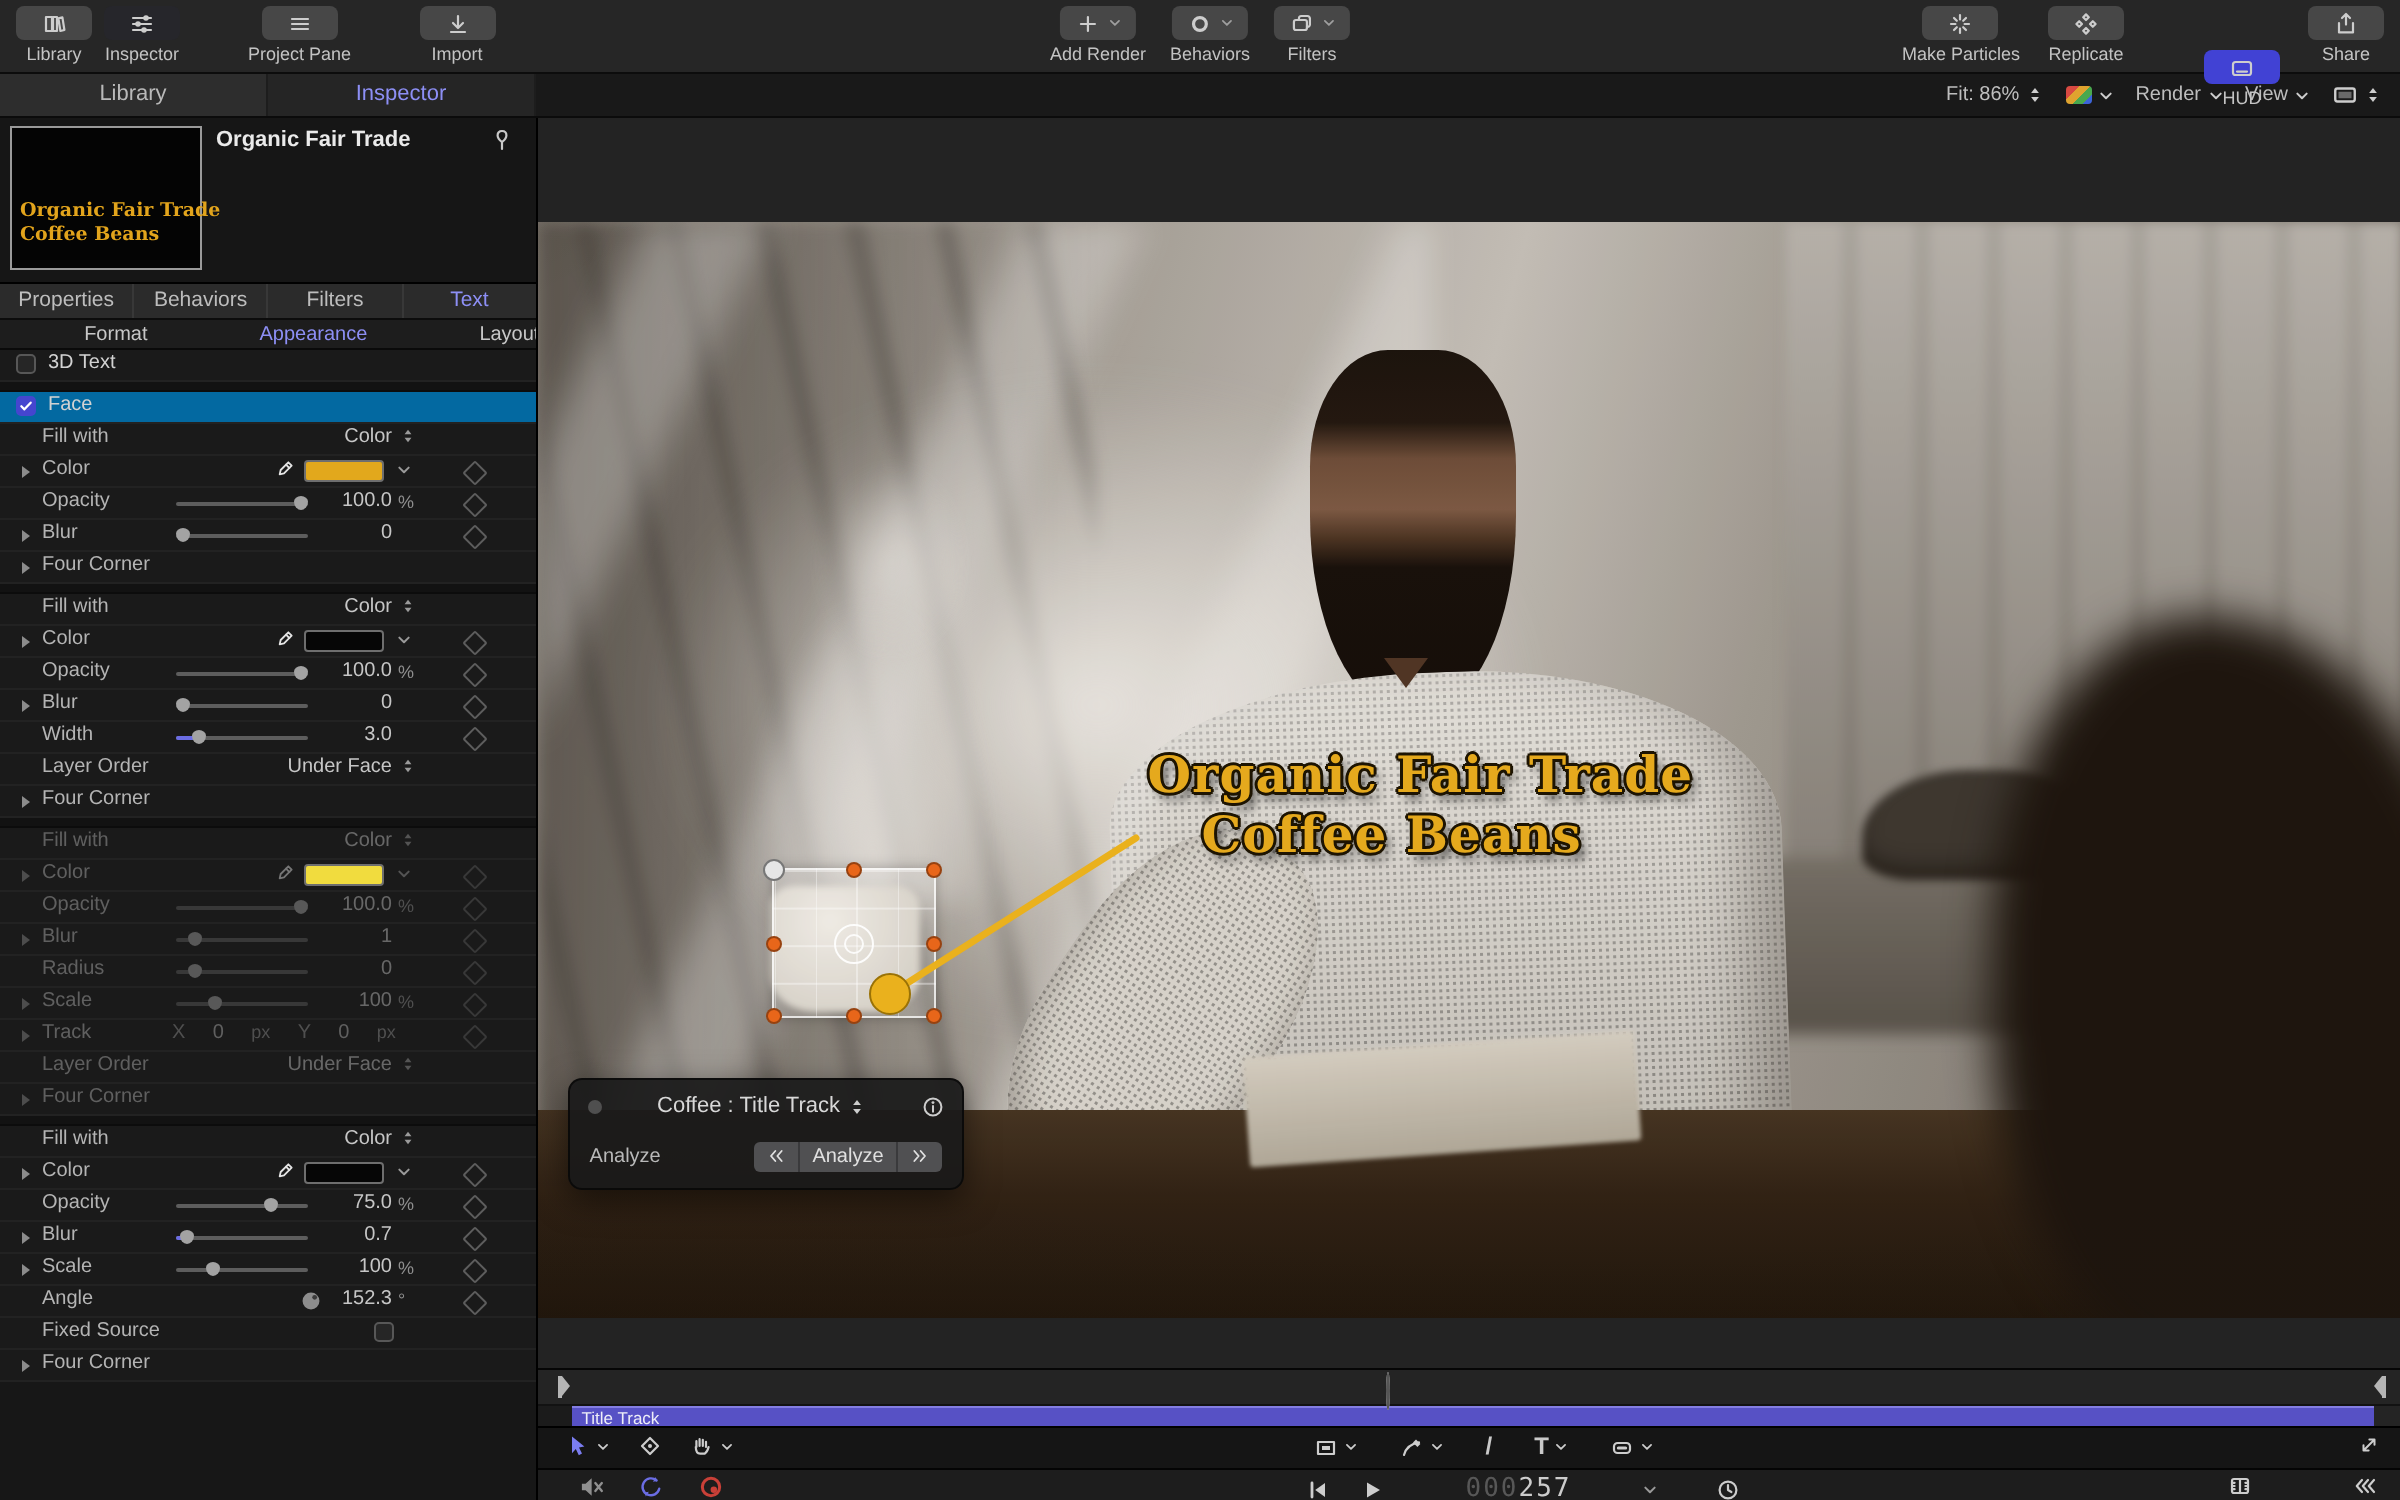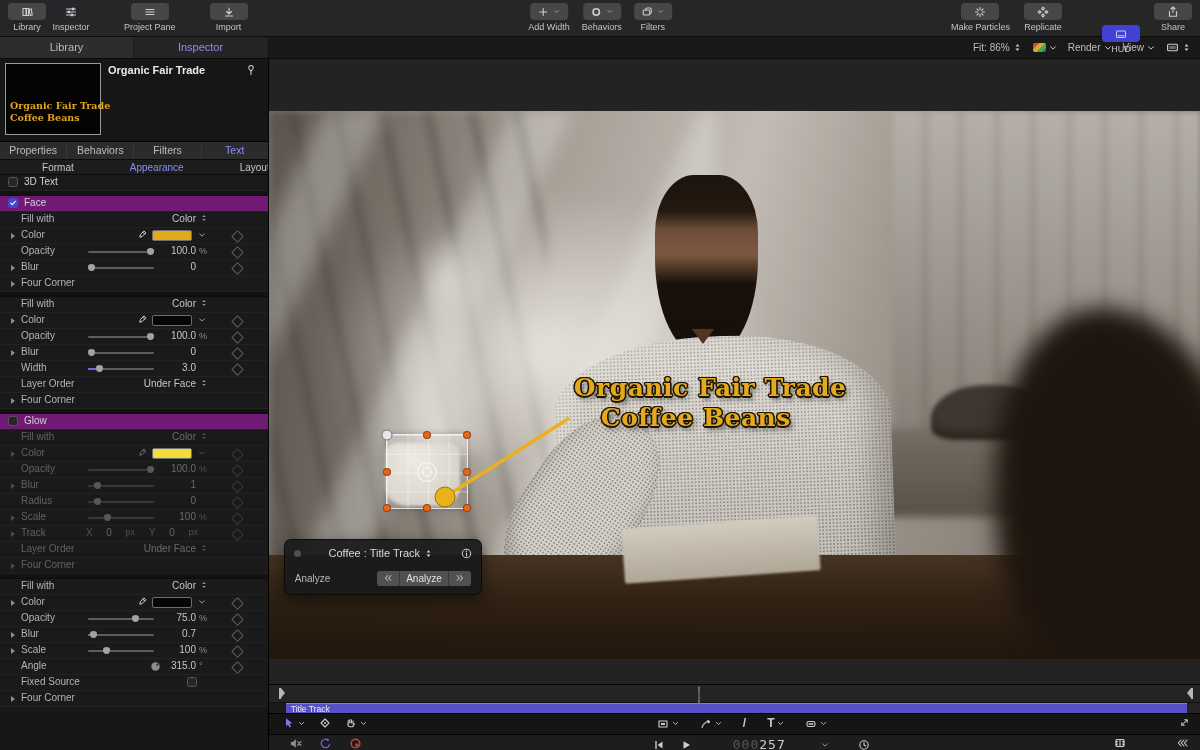--- a/index.html
+++ b/index.html
@@ -49,21 +49,21 @@
   .itab{flex:1;font-size:10.5px;line-height:17px;text-align:center;color:#bdbdbd;border-right:1px solid #383838;}
   .itab:last-child{border-right:none;}
   .itab.active{color:#8d8ff5;}
   .isubtabs{height:14px;display:flex;justify-content:center;align-items:center;gap:12px;background:#1d1d1d;border-bottom:1px solid #0a0a0a;font-size:10px;flex:none;}
   .isub{color:#c7c7c7;padding-left:44px;}
   .isub.active{color:#8d8ff5;}
 
   
   #insp-rows{flex:1;overflow:hidden;background:#171717;}
   .row{height:15px;border-bottom:1px solid #222;background:#1a1a1a;position:relative;font-size:10px;color:#b4b4b4;}
-  .row.section{background:#701a75;}
+  .row.section{background:#0369a1;}
   .row.dim > *{opacity:.45;}
   .row.dim > .keep{opacity:1;}
   .rgap{height:4px;background:#121212;border-bottom:1px solid #0c0c0c;}
   .cb{position:absolute;left:8px;top:2px;width:10px;height:10px;border-radius:2.5px;background:#262626;border:1px solid #575757;box-sizing:border-box;display:flex;align-items:center;justify-content:center;color:#fff;}
   .cb.on{background:#4546cf;border-color:#4546cf;}
   .slabel{position:absolute;left:24px;top:1px;color:#d2d2d2;}
   .plabel{position:absolute;left:21px;top:1px;}
   .disc{position:absolute;left:11px;top:4.5px;width:0;height:0;border-left:4px solid #8c8c8c;border-top:3px solid transparent;border-bottom:3px solid transparent;}
   .track{position:absolute;left:88px;top:6.5px;width:66px;height:2px;background:#5d5d5d;border-radius:1px;}
   .tfill{position:absolute;left:0;top:0;height:2px;background:#6b6de4;border-radius:1px;}
@@ -122,21 +122,21 @@
   .hud-trow{height:26px;display:flex;align-items:center;padding:0 9px;}
   .hud-dot{width:7px;height:7px;border-radius:50%;background:#4f4f4f;}
   .hud-title{flex:1;text-align:center;font-size:11px;color:#d8d8d8;display:flex;align-items:center;justify-content:center;gap:4px;}
   .hud-prow{height:24px;display:flex;align-items:center;padding:0 10px;}
   .hud-plabel{font-size:10px;color:#b9b9b9;flex:1;}
   .hud-btns{display:flex;align-items:stretch;background:#505052;border-radius:3px;overflow:hidden;height:15px;}
   .hb{display:flex;align-items:center;padding:0 6px;color:#e0e0e0;font-size:10px;}
   .hb + .hb{border-left:1px solid #3a3a3c;}
 
   
-  .mini{height:28px;position:relative;background:#242424;border-top:1px solid #060606;flex:none;text-align:right;}
+  .mini{height:28px;position:relative;background:#242424;border-top:1px solid #060606;flex:none;}
   .ruler{height:17px;position:relative;border-bottom:1px solid #121212;}
   .mk{position:absolute;top:3px;width:2px;height:11px;background:#b5b5b5;}
   .mk.in{left:10px;}
   .mk.in::after{content:"";position:absolute;left:2px;top:0;border-top:5px solid transparent;border-bottom:5px solid transparent;border-left:4px solid #b5b5b5;}
   .mk.out{right:7px;}
   .mk.out::after{content:"";position:absolute;right:2px;top:0;border-top:5px solid transparent;border-bottom:5px solid transparent;border-right:4px solid #b5b5b5;}
   .playhead{position:absolute;left:424px;top:2px;width:7px;}
   .ph-head{width:6px;height:6px;border-radius:50%;background:#d2d2d2;margin:0 auto;border:1px solid #555;box-sizing:border-box;}
   .ph-stem{width:2px;height:8px;background:#d2d2d2;margin:0 auto;}
   .trackrow{height:10px;display:flex;}
@@ -222,21 +222,21 @@
               <svg viewBox="0 0 12 12" width="12" height="12" fill="none" stroke="currentColor" stroke-width="1.1" stroke-linecap="round" stroke-linejoin="round">
                 <path d="M6 2.5v7M2.5 6h7"></path>
               </svg>
             </span>
             <span class="ic bchev">
               <svg viewBox="0 0 12 12" width="7" height="7" fill="none" stroke="currentColor" stroke-width="1.1" stroke-linecap="round" stroke-linejoin="round">
                 <path d="M2.5 4.2L6 7.7l3.5-3.5" stroke-width="1.5"></path>
               </svg>
             </span>
           </div>
-          <span class="tlbl">Add Width</span>
+          <span class="tlbl">Add Render</span>
         </div>
         <div class="tbtn">
           <div class="tbox">
             <span class="ic">
               <svg viewBox="0 0 12 12" width="12" height="12" fill="none" stroke="currentColor" stroke-width="1.1" stroke-linecap="round" stroke-linejoin="round">
                 <circle cx="6" cy="6" r="3.2" stroke-width="1.6"></circle>
               </svg>
             </span>
             <span class="ic bchev">
               <svg viewBox="0 0 12 12" width="7" height="7" fill="none" stroke="currentColor" stroke-width="1.1" stroke-linecap="round" stroke-linejoin="round">
@@ -517,24 +517,20 @@
                 <path d="M6 1.4L8.6 4.6H3.4z" fill="currentColor" stroke="none"></path>
                 <path d="M6 10.6L3.4 7.4h5.2z" fill="currentColor" stroke="none"></path>
               </svg>
             </span>
           </div>
           <div class="row">
             <span class="disc"></span>
             <span class="plabel">Four Corner</span>
           </div>
           <div class="rgap"></div>
-          <div class="row section">
-            <span class="cb"></span>
-            <span class="slabel keep">Glow</span>
-          </div>
           <div class="row dim">
             <span class="plabel">Fill with</span>
             <span class="pval">Color</span>
             <span class="pstep ic">
               <svg viewBox="0 0 12 12" width="8" height="8" fill="none" stroke="currentColor" stroke-width="1.1" stroke-linecap="round" stroke-linejoin="round">
                 <path d="M6 1.4L8.6 4.6H3.4z" fill="currentColor" stroke="none"></path>
                 <path d="M6 10.6L3.4 7.4h5.2z" fill="currentColor" stroke="none"></path>
               </svg>
             </span>
           </div>
@@ -676,21 +672,21 @@
             <span class="kf"></span>
           </div>
           <div class="row">
             <span class="plabel">Angle</span>
             <span class="dialic ic">
               <svg viewBox="0 0 12 12" width="11" height="11" fill="none" stroke="currentColor" stroke-width="1.1" stroke-linecap="round" stroke-linejoin="round">
                 <circle cx="6" cy="6" r="4.6" fill="#8d8d8d" stroke="none"></circle>
                 <circle cx="8" cy="4" r="1.3" fill="#3a3a3a" stroke="none"></circle>
               </svg>
             </span>
-            <span class="num">315.0</span>
+            <span class="num">152.3</span>
             <span class="unit">°</span>
             <span class="kf"></span>
           </div>
           <div class="row">
             <span class="plabel">Fixed Source</span>
             <span class="cb cbval"></span>
           </div>
           <div class="row">
             <span class="disc"></span>
             <span class="plabel">Four Corner</span>

